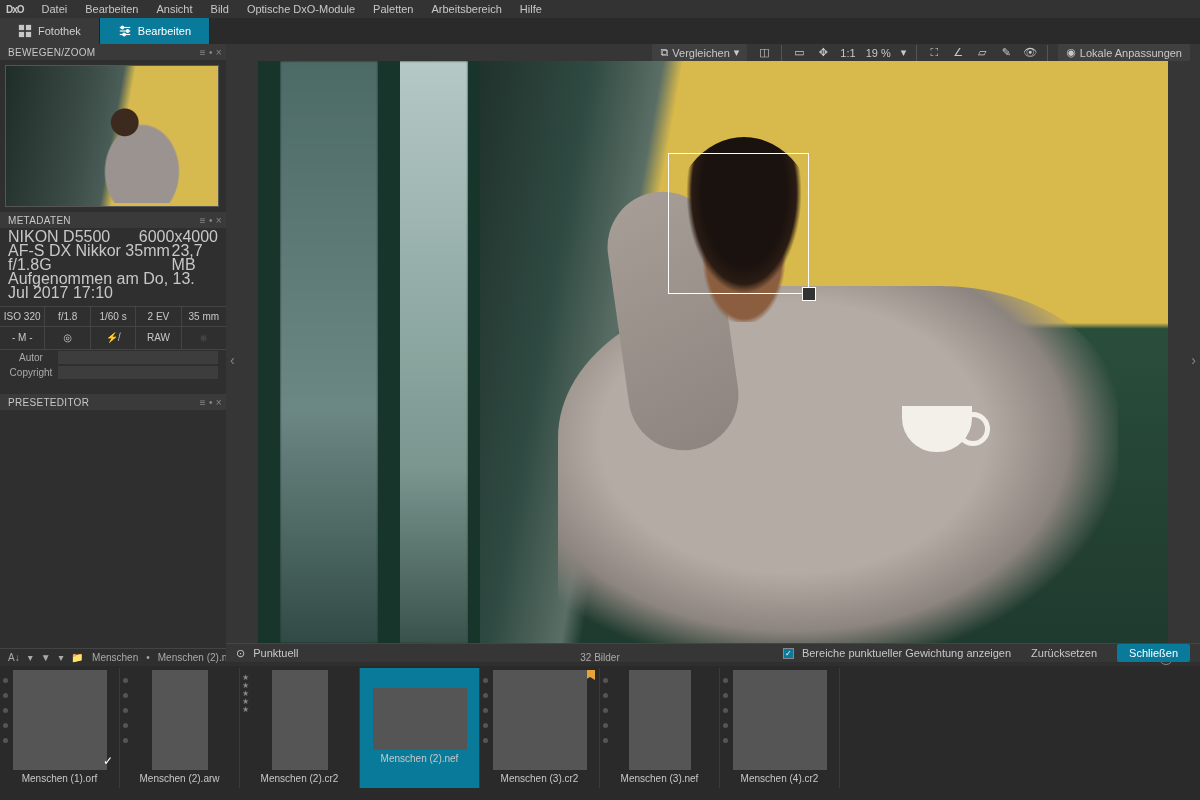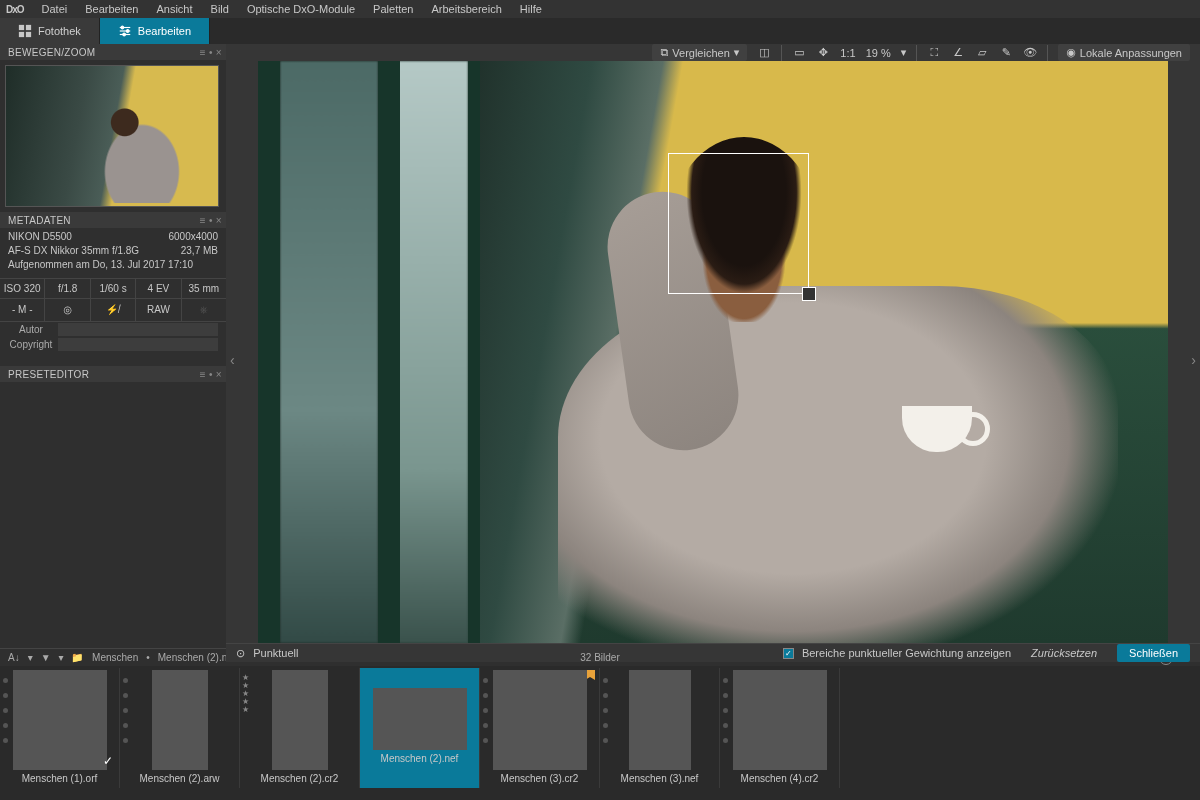--- a/index.html
+++ b/index.html
@@ -76,21 +76,21 @@
   content: "";
   position: absolute;
   left: 34%; top: 18%;
   width: 58%; height: 80%;
   background:
     radial-gradient(circle at 38% 28%, #3d2a1e 12%, transparent 13%),
     radial-gradient(ellipse at 52% 72%, #9a9390 40%, transparent 42%);
 }
 .meta-body {
   padding: 2px 8px;
-  font-size: 10px;
+  font-size: 16px;
 }
 .meta-row { display: flex; justify-content: space-between; line-height: 14px; }
 .meta-chips {
   display: flex;
   border-top: 1px solid #444;
   border-bottom: 1px solid #444;
   margin: 4px 0 0 0;
 }
 .meta-chips span {
   flex: 1;
@@ -242,21 +242,21 @@
   padding: 0 10px;
   gap: 8px;
   border-top: 1px solid #444;
 }
 .statusbar .spacer { flex: 1; }
 .statusbar .chk { width: 11px; height: 11px; border: 1px solid #888; background: #0a7a9a; display: inline-flex; align-items: center; justify-content: center; font-size: 8px; color: #fff; }
 .statusbar .pill {
   padding: 3px 12px;
   border-radius: 2px;
 }
-.statusbar .pill.reset { color: #c8c8c8; font-style: italic; }
+.statusbar .pill.reset { color: #c8c8c8; }
 .statusbar .pill.close { background: #0a7a9a; color: #fff; }
 
 .browser-head {
   height: 18px;
   background: #2f2f2f;
   display: flex;
   align-items: center;
   padding: 0 8px;
   gap: 8px;
   font-size: 10px;
@@ -390,21 +390,21 @@
           <span>23,7 MB</span>
         </div>
       <div class="meta-row">
           <span>Aufgenommen am Do, 13. Jul 2017 17:10</span>
         </div>
     </div>
     <div class="meta-chips">
       <span>ISO 320</span>
       <span>f/1.8</span>
       <span>1/60 s</span>
-      <span>4 EV</span>
+      <span>2 EV</span>
       <span>35 mm</span>
     </div>
     <div class="meta-icons">
       <span>- M -</span>
       <span>◎</span>
       <span>⚡̸</span>
       <span>RAW</span>
       <span style="color:#555">⎈</span>
     </div>
     <div class="form-row">

